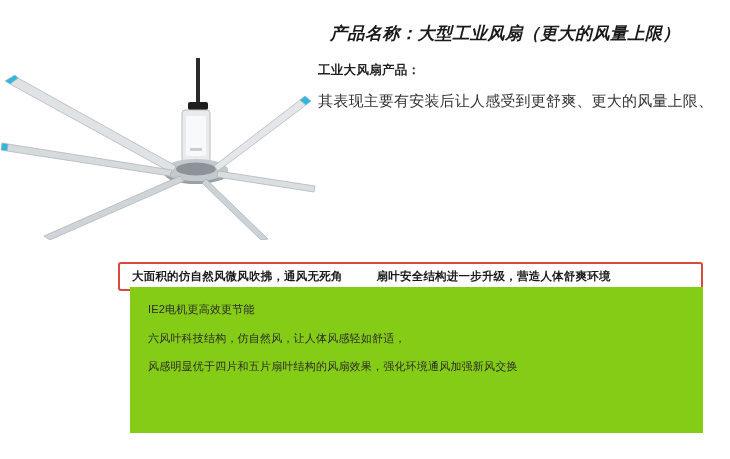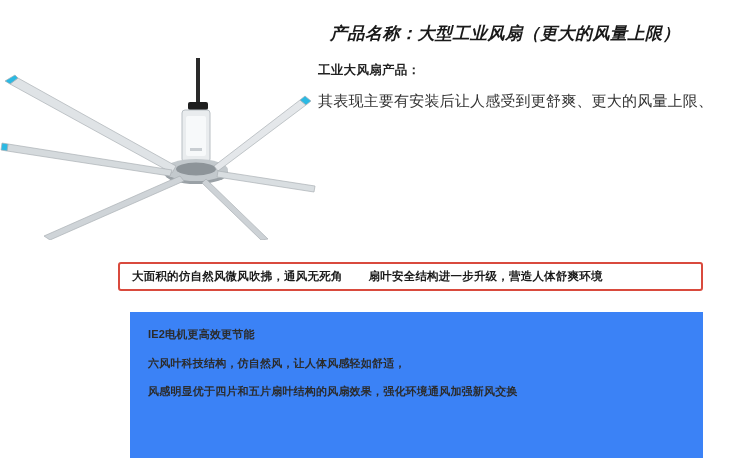--- a/index.html
+++ b/index.html
@@ -76,41 +76,40 @@
     border: 2px solid #d94a3d;
     border-radius: 3px;
     background: #ffffff;
     box-sizing: border-box;
   }
   .banner-inner {
     display: flex;
     align-items: center;
     height: 100%;
     padding-left: 12px;
-    gap: 26px;
+    gap: 34px;
   }
   .banner-text {
     font-size: 11.5px;
     font-weight: bold;
     color: #1a1a1a;
     white-space: nowrap;
     letter-spacing: 0.2px;
   }
 
   
   .specs {
     position: absolute;
     left: 130px;
-    top: 312px;
+    top: 287px;
     width: 573px;
     height: 146px;
-    background: #3b82f6;
+    background: #84cc16;
     box-sizing: border-box;
     padding: 14px 18px 0 18px;
-    font-weight: bold;
   }
   .spec-row {
     font-size: 11px;
     color: #2b2b2b;
     line-height: 1.5;
     margin-bottom: 12px;
     letter-spacing: 0.2px;
     white-space: nowrap;
   }
   .spec-row.two-col {

